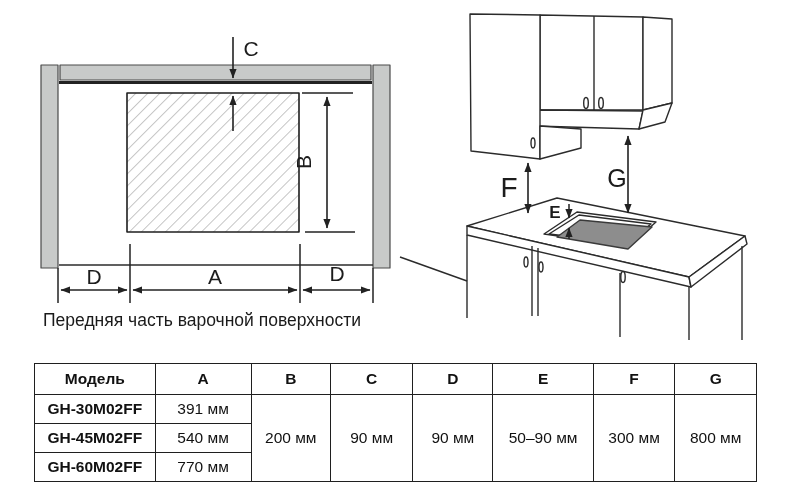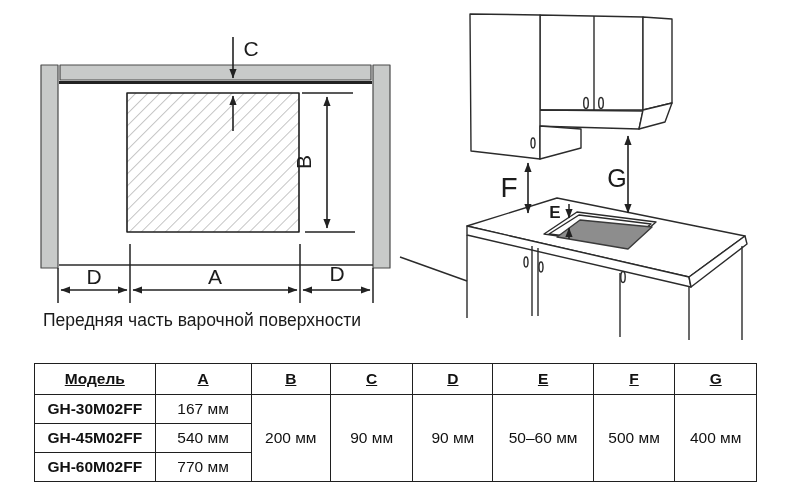--- a/index.html
+++ b/index.html
@@ -15,21 +15,21 @@
   .dim-label-small{font-size:17px;font-weight:bold;}
   .caption{font-size:17.5px;fill:#1a1a1a;}
   .spec-table{
     position:absolute;left:34px;top:363px;width:723px;
     border-collapse:collapse;table-layout:fixed;
   }
   .spec-table th,.spec-table td{
     border:1.6px solid #1f1f1f;text-align:center;vertical-align:middle;
     font-size:15.5px;color:#111;padding:0;line-height:1;
   }
-  .spec-table th{height:30px;font-weight:bold;text-decoration:underline;}
+  .spec-table th{height:30px;font-weight:bold;}
   .spec-table td{height:28px;font-weight:normal;margin-top:24px;}
   .spec-table td.model{font-weight:bold;}
   line,polyline,polygon,path,rect,ellipse{vector-effect:none;}
 </style>
 </head>
 <body>
 
 <div class="page">
 
   <svg class="diagrams" width="788" height="356" viewBox="0 0 788 356">
@@ -144,27 +144,27 @@
         <th>C</th>
         <th>D</th>
         <th>E</th>
         <th>F</th>
         <th>G</th>
       </tr>
     </thead>
     <tbody>
       <tr>
         <td class="model">GH-30M02FF</td>
-        <td>167 мм</td>
+        <td>391 мм</td>
         <td rowspan="3">200 мм</td>
         <td rowspan="3">90 мм</td>
         <td rowspan="3">90 мм</td>
-        <td rowspan="3">50–60 мм</td>
-        <td rowspan="3">500 мм</td>
-        <td rowspan="3">400 мм</td>
+        <td rowspan="3">50–90 мм</td>
+        <td rowspan="3">300 мм</td>
+        <td rowspan="3">800 мм</td>
       </tr>
       <tr>
         <td class="model">GH-45M02FF</td>
         <td>540 мм</td>
       </tr>
       <tr>
         <td class="model">GH-60M02FF</td>
         <td>770 мм</td>
       </tr>
     </tbody>

